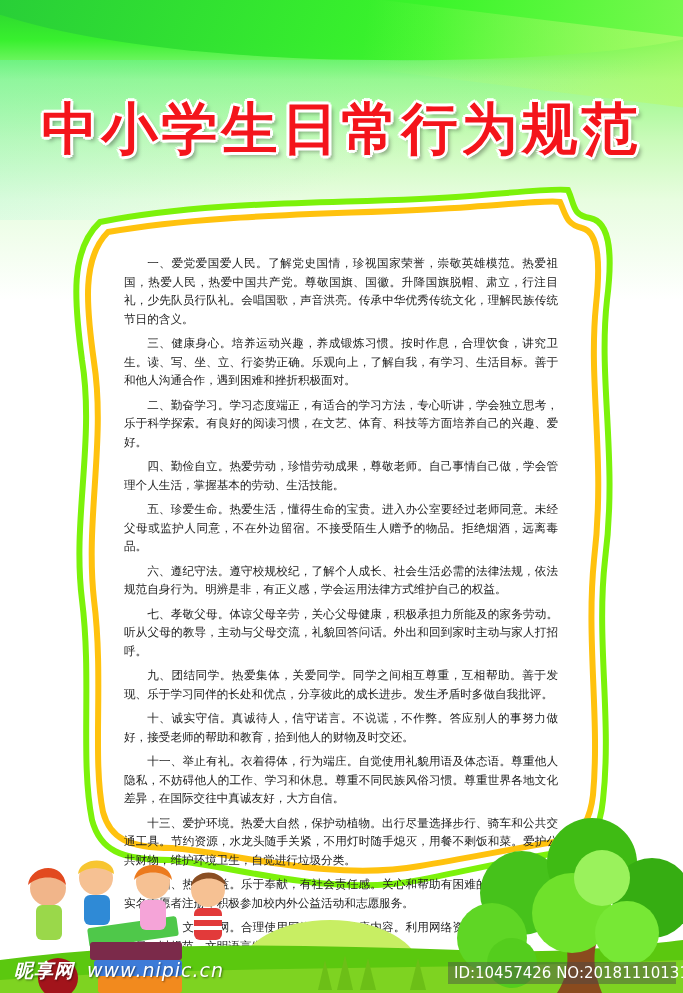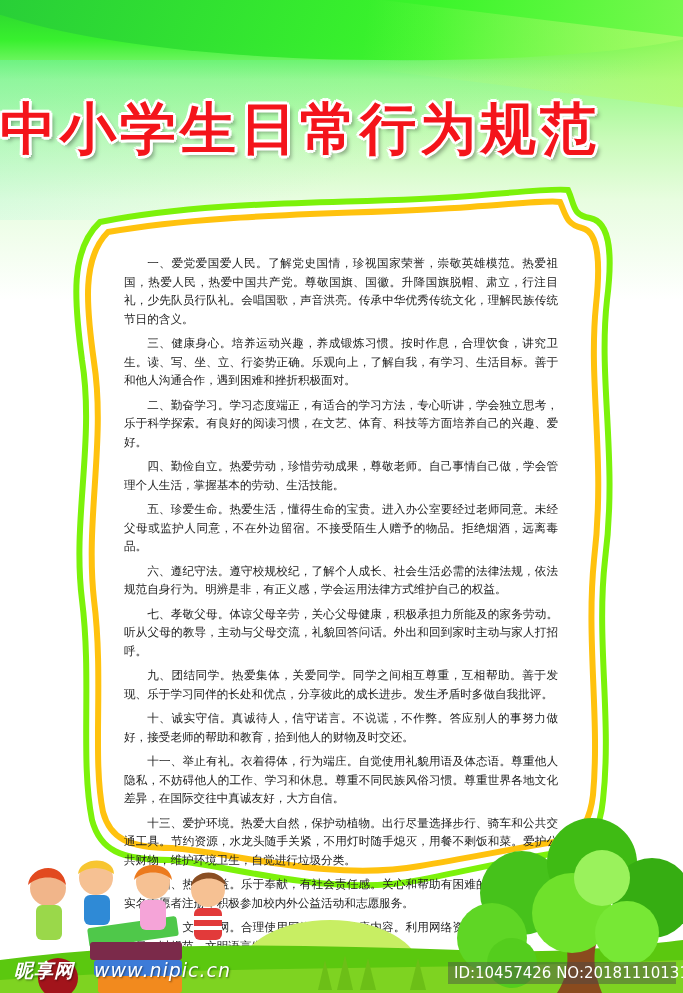--- a/index.html
+++ b/index.html
@@ -8,36 +8,36 @@
   .poster { position:absolute; left:0; top:0; width:683px; height:993px; overflow:hidden;
     background: linear-gradient(180deg, #2bd12f 0px, #38f02e 40px, #9bf98a 80px, #c9fbb9 140px, #e8fde0 200px, #ffffff 300px, #ffffff 100%); }
   .bg-band { position:absolute; left:-60px; top:-20px; width:820px; height:80px;
     background: linear-gradient(90deg,#26c93a,#3bf72a 60%,#8dfb5a);
     border-radius: 0 0 60% 50% / 0 0 100% 100%; transform: rotate(2deg); opacity:.95; }
   .bg-band2 { position:absolute; right:-40px; top:20px; width:360px; height:70px;
     background: linear-gradient(90deg, rgba(140,250,80,0), #b6fb70);
     transform: rotate(7deg); opacity:.8; }
   .bg-ray { position:absolute; left:0; top:60px; width:683px; height:160px;
     background: linear-gradient(160deg, rgba(120,240,200,.35), rgba(255,255,255,0) 60%); }
-  .title { position:absolute; left:0; top:92px; width:683px; 
+  .title { position:absolute; left:0; top:92px; width:683px; text-align:center;
     font-size:56px; font-weight:bold; color:#f4141b; letter-spacing:4px;
     font-family:"DejaVu Sans", sans-serif;
     text-shadow: 3px 0 0 #fff, -3px 0 0 #fff, 0 3px 0 #fff, 0 -3px 0 #fff,
                  2px 2px 0 #fff, -2px -2px 0 #fff, 2px -2px 0 #fff, -2px 2px 0 #fff,
                  4px 4px 4px rgba(0,0,0,.35); }
   svg.frame { position:absolute; left:0; top:0; }
   .content { position:absolute; left:118px; top:248px; width:446px;
     font-size:11.6px; line-height:18.5px; color:#222; font-family:"DejaVu Sans", sans-serif; }
   .para { margin:6px; text-indent:2em; text-align:justify; }
   .kids { position:absolute; left:18px; top:860px; width:220px; height:133px; }
   .tree { position:absolute; left:452px; top:818px; width:231px; height:175px; }
   .hill { position:absolute; }
   .watermark-left { position:absolute; left:14px; top:958px; font-size:19px; color:#fff;
     font-weight:bold; font-style:italic; text-shadow: 1px 1px 2px rgba(0,0,0,.5); letter-spacing:1px; }
-  .watermark-left .url { font-size:19px; font-weight:normal; margin-left:20px; }
+  .watermark-left .url { font-size:19px; font-weight:normal; margin-left:13px; }
   .watermark-right { position:absolute; left:448px; top:962px; width:228px; height:22px;
     background: rgba(70,70,70,.45); color:#fff; font-size:15px; line-height:22px;
     padding-left:6px; font-family:"DejaVu Sans", sans-serif; box-sizing:border-box; white-space:nowrap; }
 </style>
 </head>
 <body>
 
 <div class="poster">
   <div class="bg-band"></div>
   <div class="bg-band2"></div>

